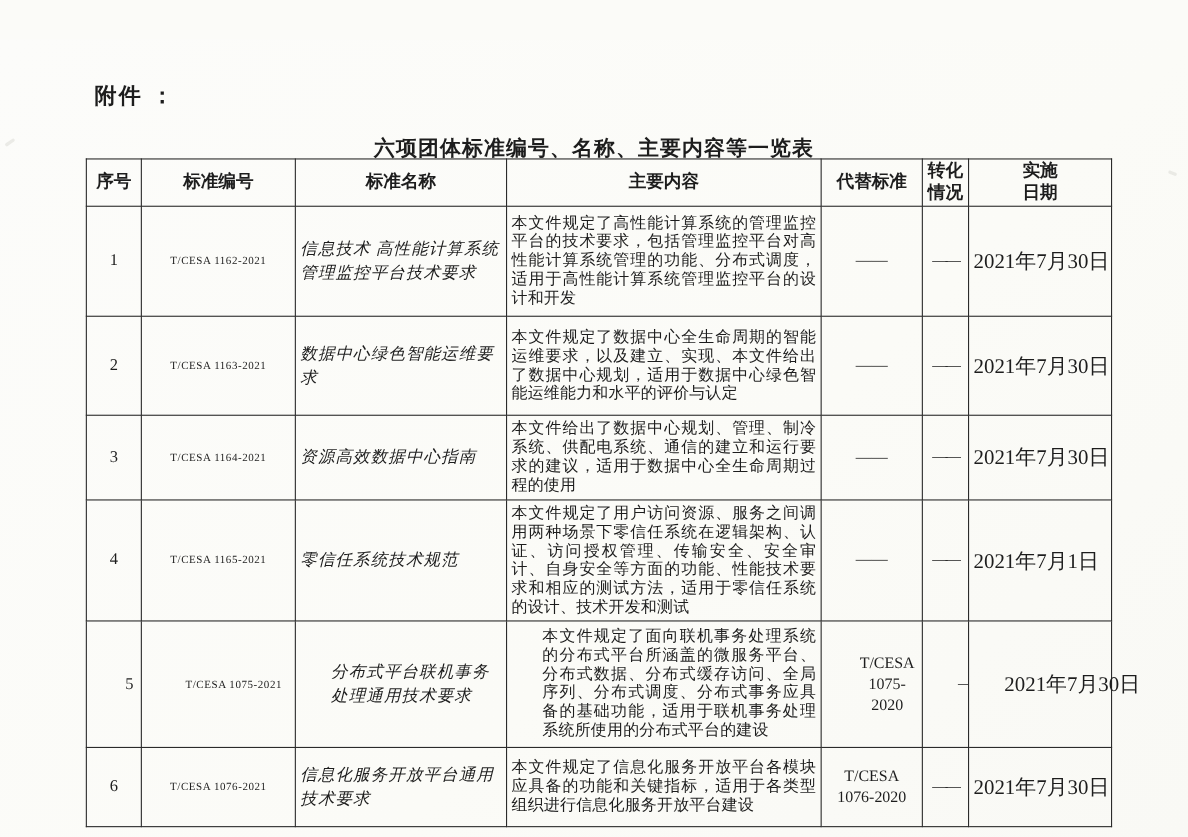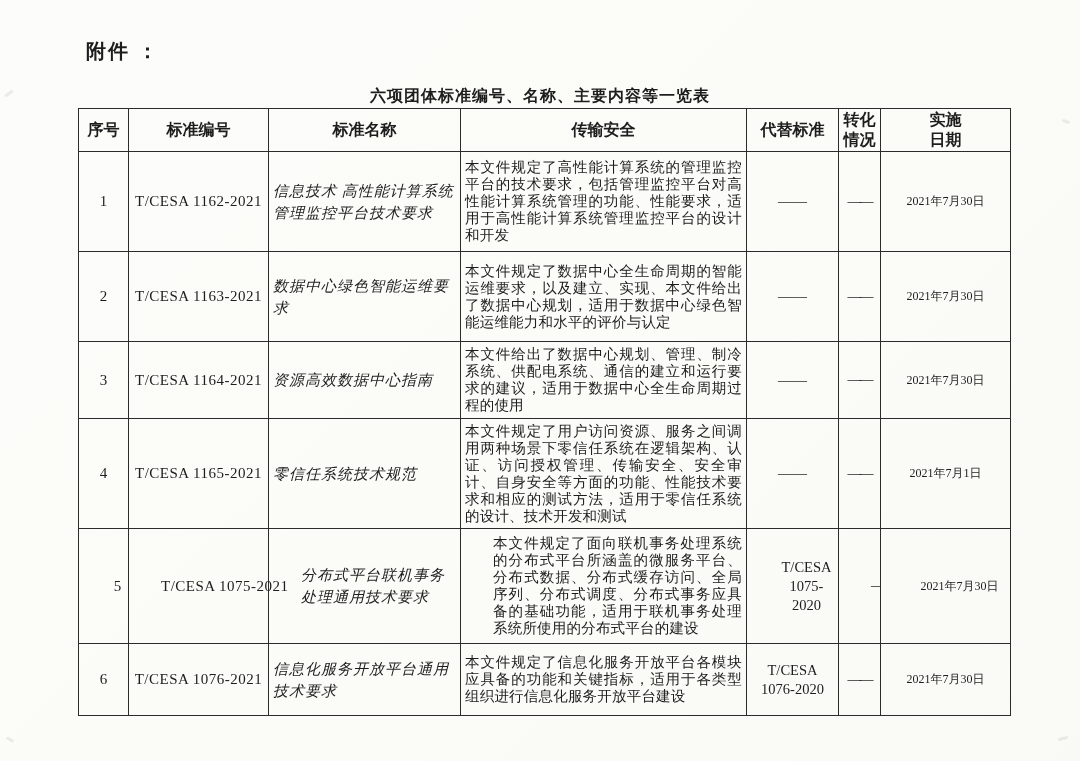--- a/index.html
+++ b/index.html
@@ -10,20 +10,21 @@
     background: #fbfbf8;
     overflow: hidden;
     font-family: "Liberation Serif", serif;
     color: #1d1d1d;
     position: relative;
   }
   .page {
     position: absolute;
     inset: 0;
     background: linear-gradient(135deg, #fcfcfa 0%, #fbfbf7 60%, #f9f9f5 100%);
+    margin-top: 36px;
   }
   .artifact {
     position: absolute;
     background: #d9d9d4;
     opacity: .5;
     border-radius: 2px;
   }
   .artifact.a1 { left: 4px; top: 92px; width: 10px; height: 3px; transform: rotate(-35deg); }
   .artifact.a2 { left: 1062px; top: 120px; width: 8px; height: 3px; transform: rotate(20deg); }
   .artifact.a3 { left: 1058px; top: 737px; width: 10px; height: 3px; transform: rotate(-15deg); }
@@ -39,21 +40,21 @@
     letter-spacing: 2px;
   }
   .doc-title {
     position: absolute;
     left: 0;
     top: 86px;
     width: 1080px;
     text-align: center;
     font-family: "Liberation Sans", sans-serif;
     font-weight: 700;
-    font-size: 16px;
+    font-size: 19px;
     letter-spacing: 1px;
   }
 
   table.standards {
     position: absolute;
     left: 78px;
     top: 108px;
     width: 932px;
     border-collapse: collapse;
     table-layout: fixed;
@@ -83,21 +84,21 @@
   col.c-repl { width: 92px; }
   col.c-conv { width: 42px; }
   col.c-date { width: 130px; }
 
   td.cell-no {
     text-align: center;
     font-size: 15px;
   }
   td.cell-code {
     text-align: center;
-    font-size: 15px;
+    font-size: 10px;
     letter-spacing: .5px;
     white-space: nowrap;
   }
   td.cell-name {
     text-align: left;
     font-size: 15px;
     line-height: 22px;
     padding: 2px 8px;
     letter-spacing: 1px;
     font-style: italic;
@@ -115,22 +116,22 @@
     line-height: 19px;
   }
   td.cell-conversion {
     text-align: center;
     font-size: 14px;
     letter-spacing: -2px;
     white-space: nowrap;
     overflow: hidden;
   }
   td.cell-date {
-    text-align: center;
-    font-size: 12px;
+    text-align: left;
+    font-size: 19px;
     white-space: nowrap;
   }
   tr.r1 td { height: 100px; }
   tr.r2 td { height: 90px; }
   tr.r3 td { height: 77px; }
   tr.r4 td { height: 110px; }
   tr.r5 td { height: 115px; padding-left: 32px; }
   tr.r6 td { height: 72px; }
 </style>
 </head>
@@ -154,34 +155,34 @@
       <col class="c-main">
         <col class="c-repl">
         <col class="c-conv">
         <col class="c-date">
     </colgroup>
     <thead>
       <tr>
         <th>序号</th>
         <th>标准编号</th>
         <th>标准名称</th>
-        <th>传输安全</th>
+        <th>主要内容</th>
         <th>代替标准</th>
         <th>转化
 情况</th>
         <th>实施
 日期</th>
       </tr>
     </thead>
     <tbody>
   <tr class="r1">
     <td class="cell-no">1</td>
     <td class="cell-code">T/CESA 1162-2021</td>
     <td class="cell-name">信息技术 高性能计算系统管理监控平台技术要求</td>
-    <td class="cell-content">本文件规定了高性能计算系统的管理监控平台的技术要求，包括管理监控平台对高性能计算系统管理的功能、性能要求，适用于高性能计算系统管理监控平台的设计和开发</td>
+    <td class="cell-content">本文件规定了高性能计算系统的管理监控平台的技术要求，包括管理监控平台对高性能计算系统管理的功能、分布式调度，适用于高性能计算系统管理监控平台的设计和开发</td>
     <td class="cell-replaced">——</td>
     <td class="cell-conversion">——</td>
     <td class="cell-date">2021年7月30日</td>
   </tr>
 
   <tr class="r2">
     <td class="cell-no">2</td>
     <td class="cell-code">T/CESA 1163-2021</td>
     <td class="cell-name">数据中心绿色智能运维要求</td>
     <td class="cell-content">本文件规定了数据中心全生命周期的智能运维要求，以及建立、实现、本文件给出了数据中心规划，适用于数据中心绿色智能运维能力和水平的评价与认定</td>

